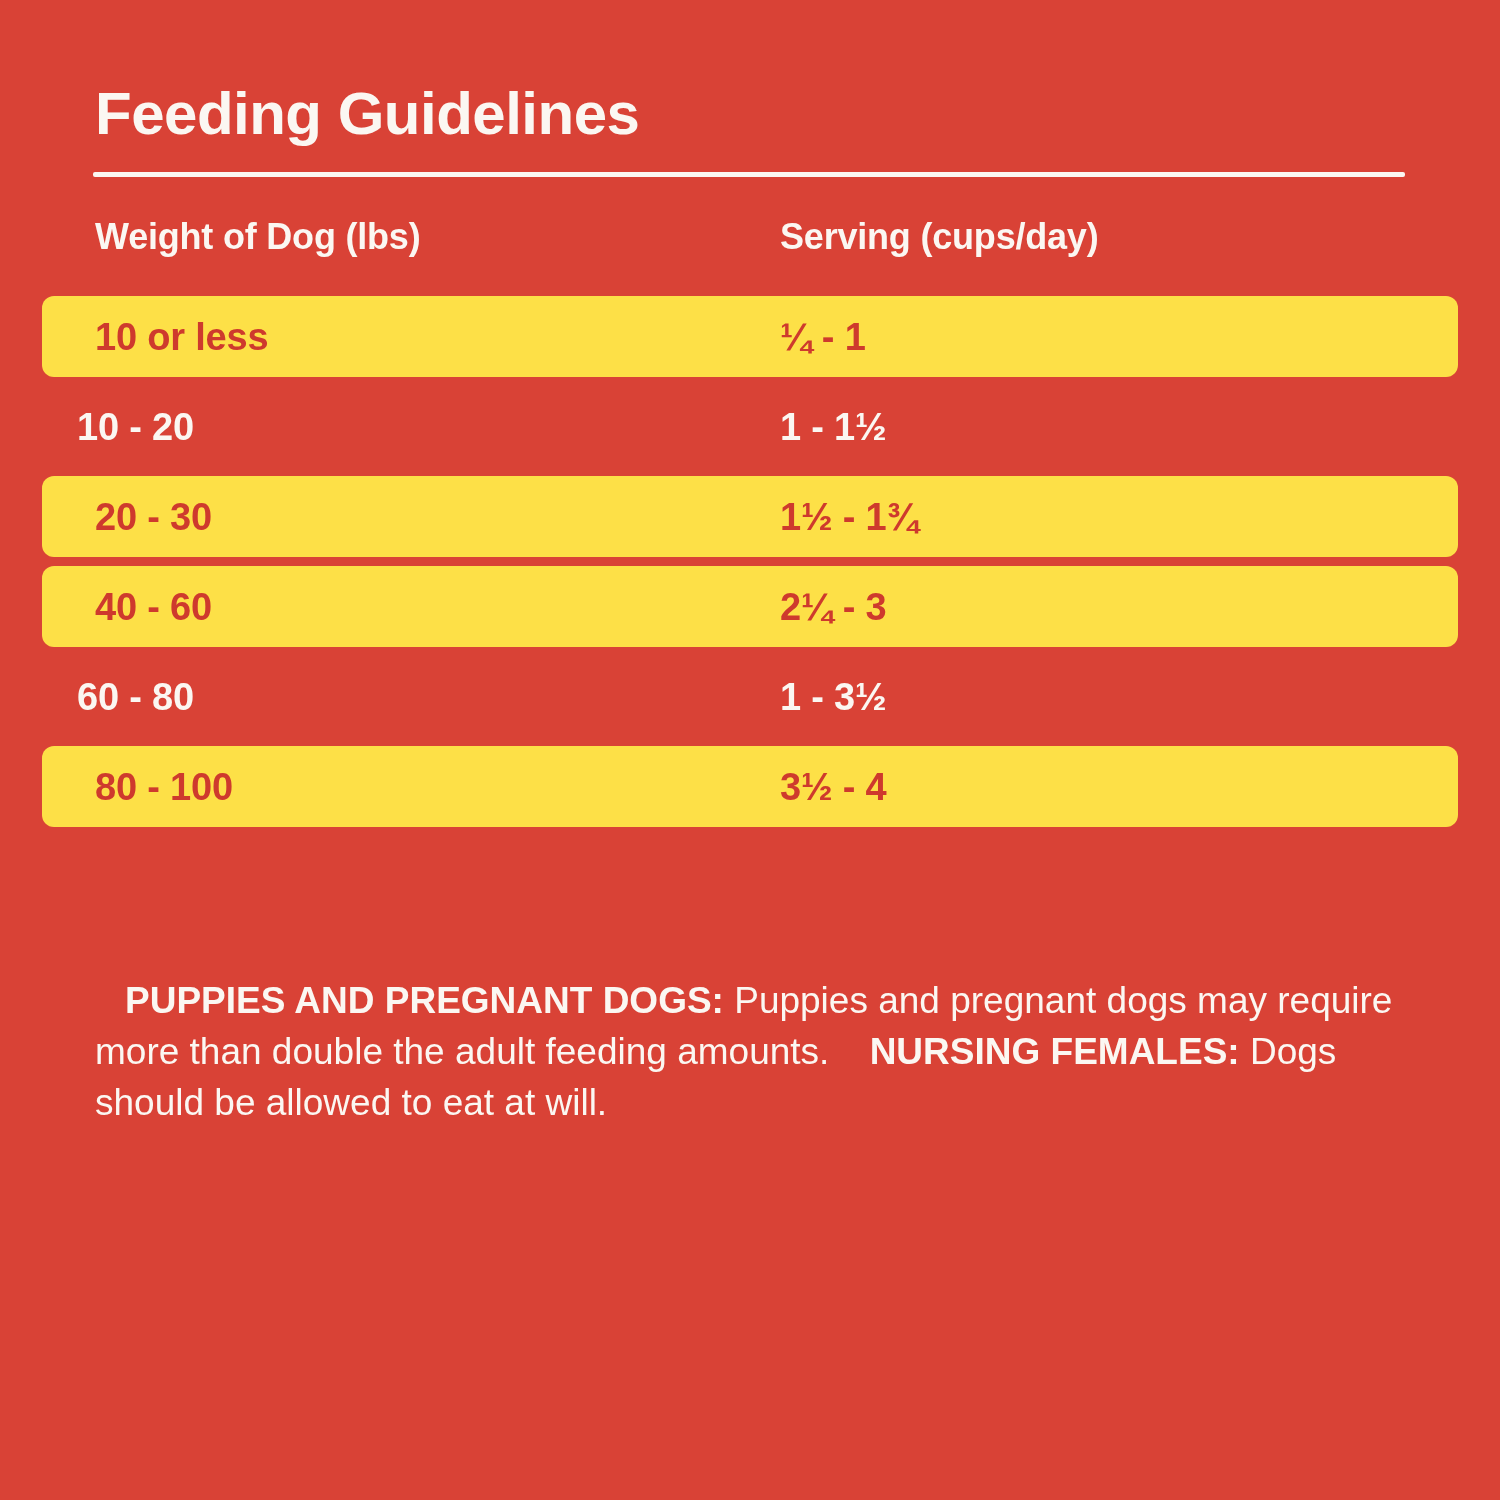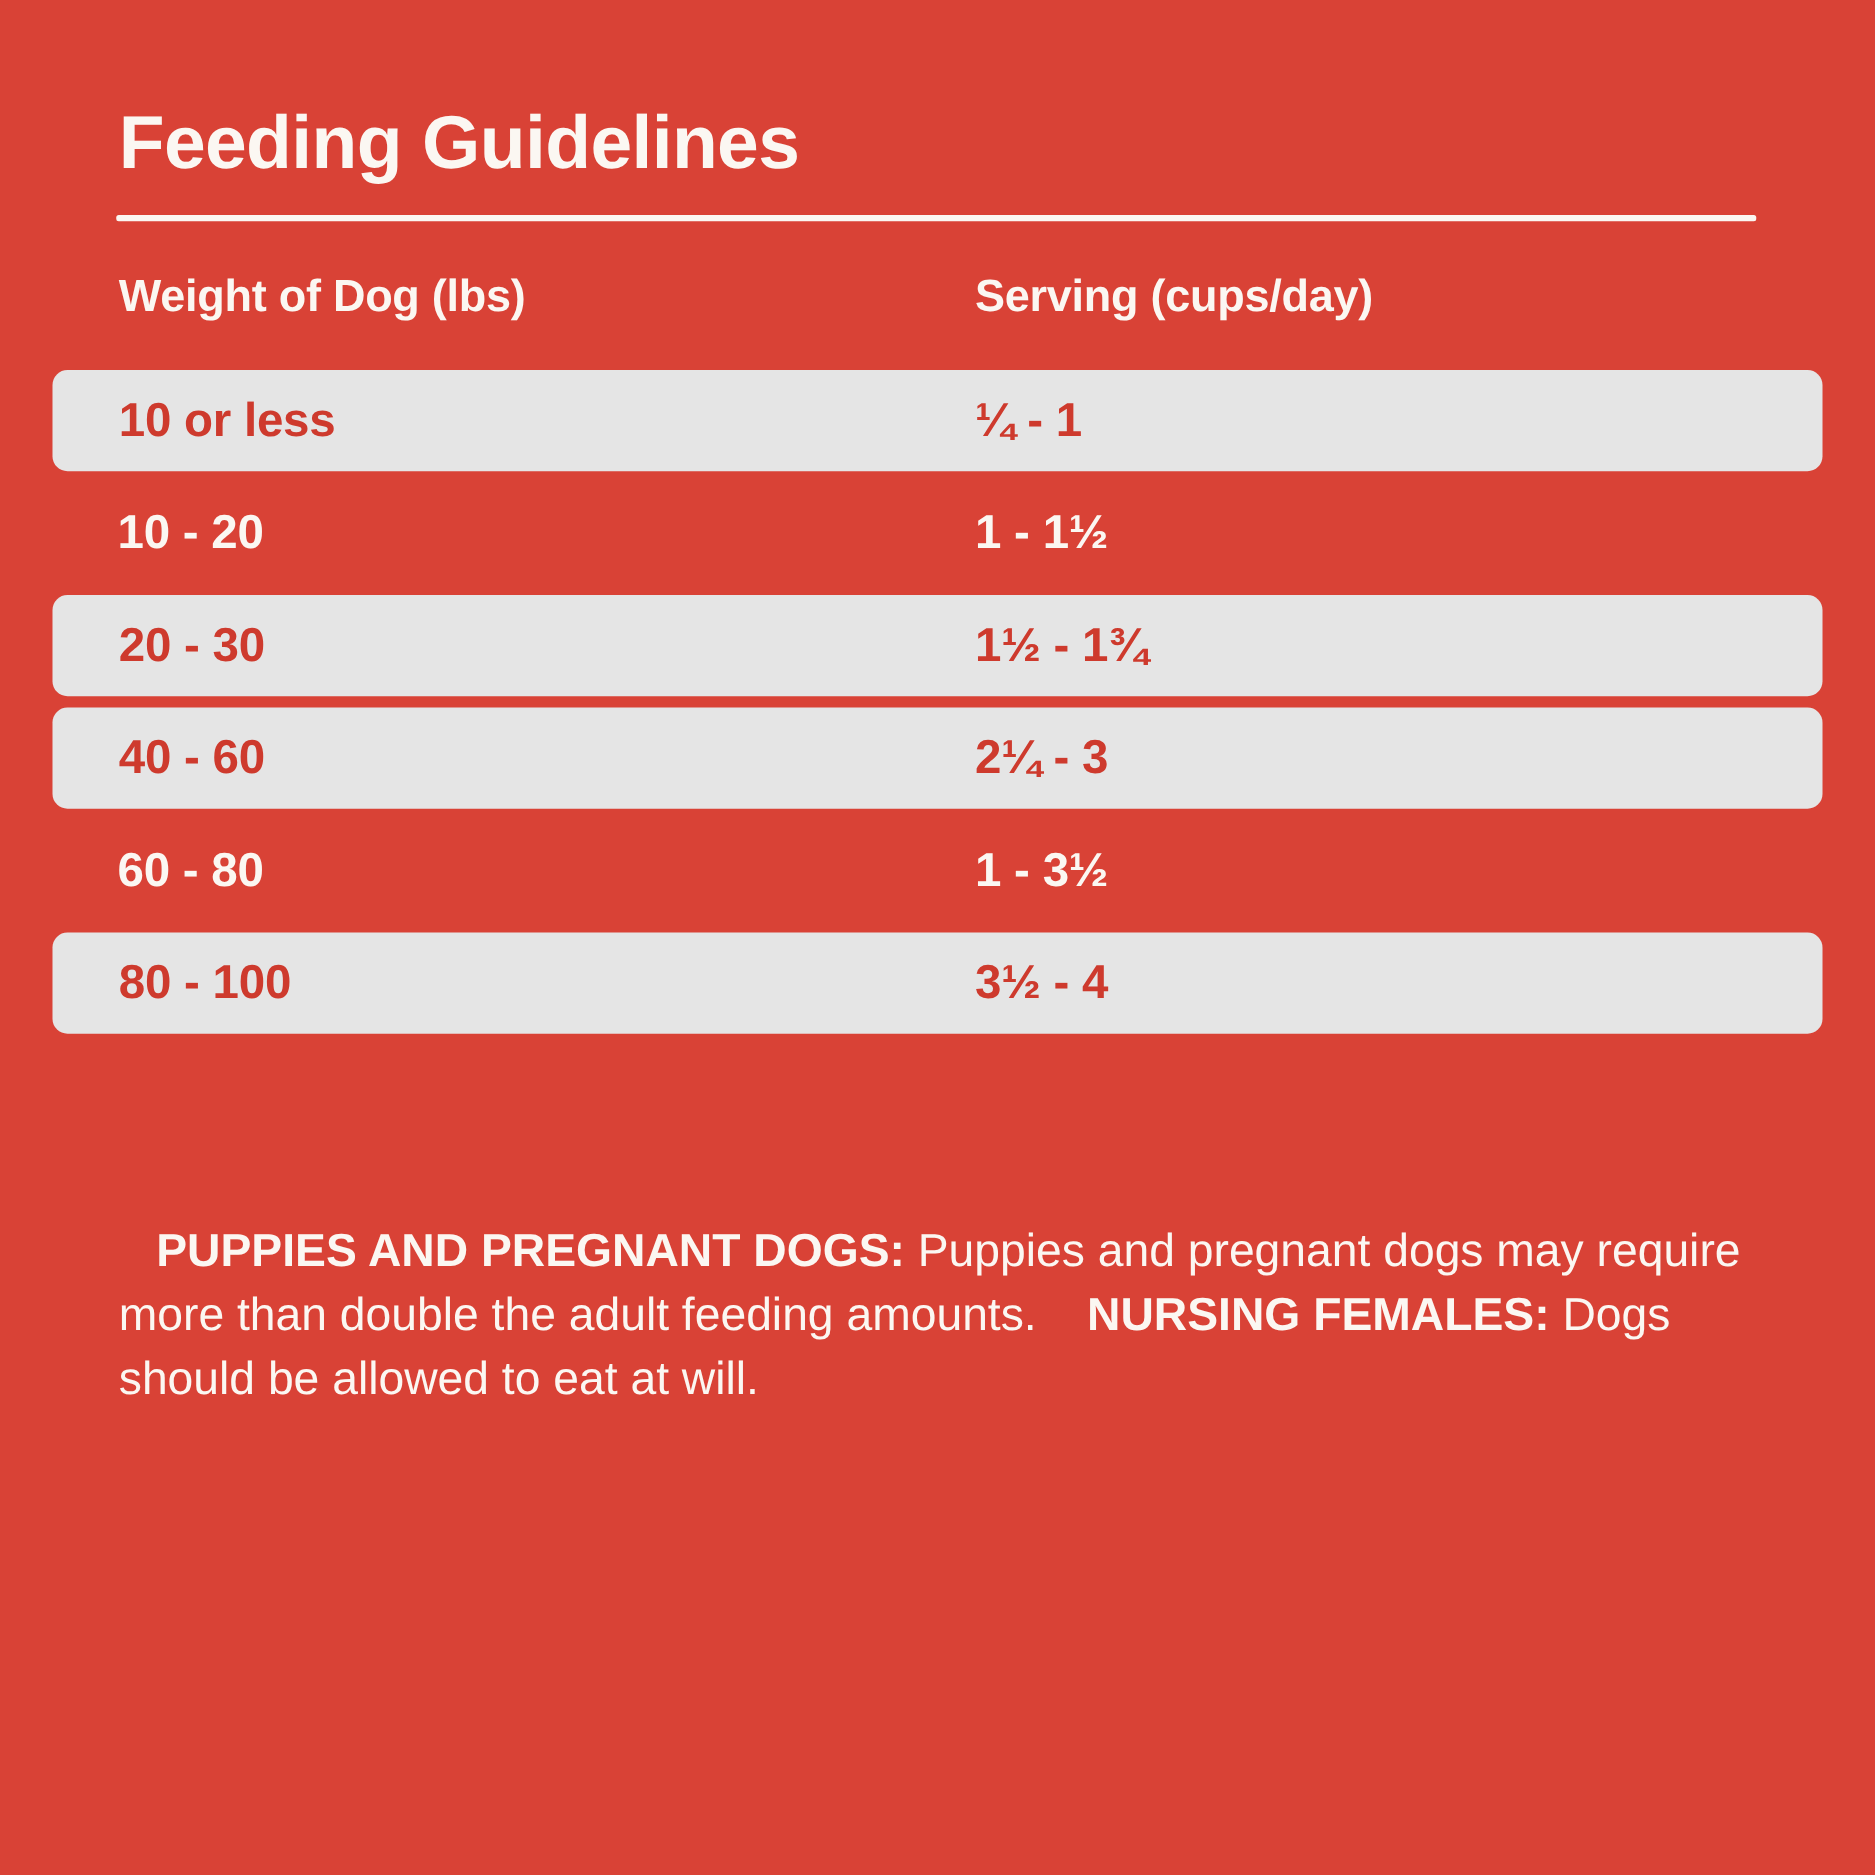--- a/index.html
+++ b/index.html
@@ -69,41 +69,41 @@
     position: relative;
     margin-top: 0;
   }
   .row {
     position: relative;
     height: 81px;
     margin-bottom: 9px;
     box-sizing: border-box;
   }
   .row.shade {
-    background: #e5e5e5;
+    background: #fde047;
     border-radius: 12px;
     margin-left: 42px;
     margin-right: 42px;
   }
   .row .cell {
     position: absolute;
     top: 50%;
     transform: translateY(-50%);
     font-size: 38px;
     font-weight: bold;
     letter-spacing: -0.2px;
     white-space: nowrap;
     color: #FBF7F2;
   }
   .row.shade .cell {
     color: #CE3A2D;
   }
   .row.shade .cell.weight { left: 53px; }
   .row.shade .cell.serving { left: 738px; }
-  .row.plain .cell.weight { left: 94px; }
+  .row.plain .cell.weight { left: 77px; }
   .row.plain .cell.serving { left: 780px; }
 
   
   .note {
     position: absolute;
     left: 95px;
     top: 975px;
     width: 1330px;
     font-size: 37px;
     line-height: 51px;

